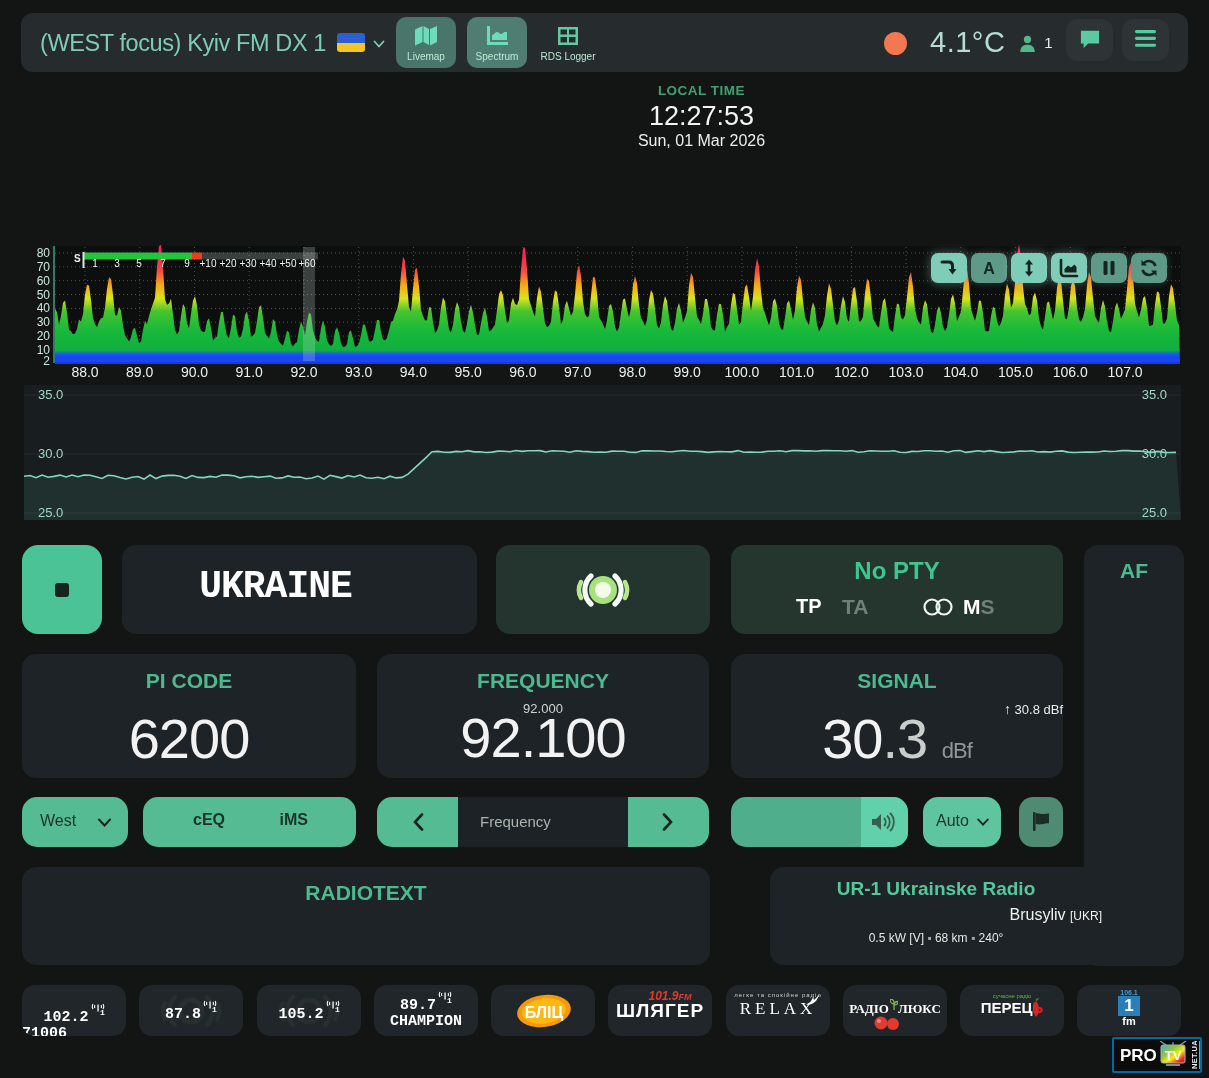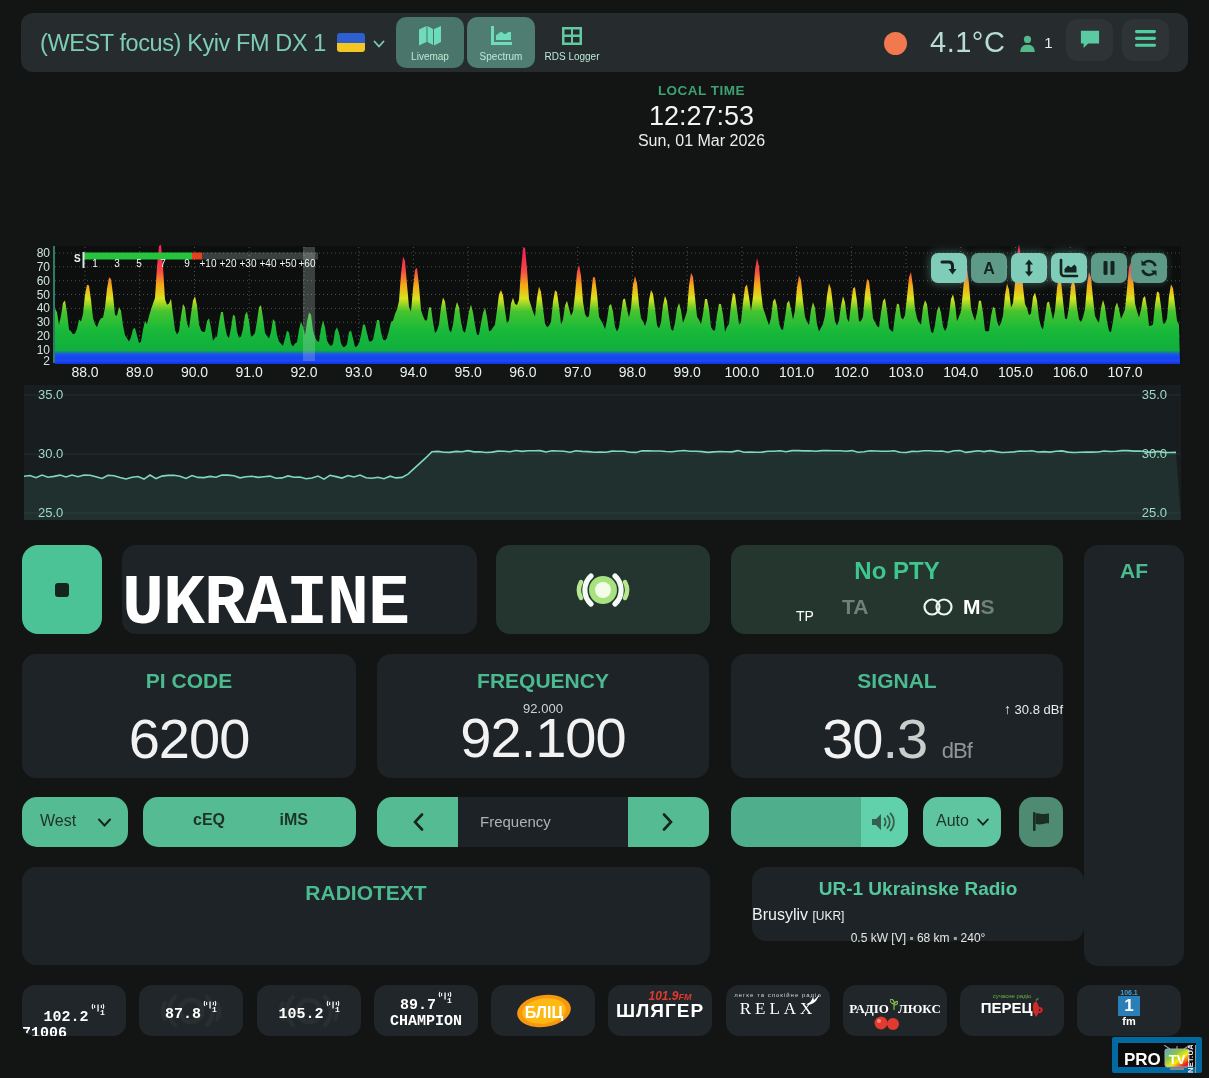--- a/index.html
+++ b/index.html
@@ -6,21 +6,21 @@
 html,body { width:1209px; height:1078px; background:#121514; overflow:hidden;
   font-family:"Liberation Sans", sans-serif; }
 
 #header { position:absolute; left:21px; top:13px; width:1167px; height:59px;
   background:#262b2e; border-radius:12px; }
 #title { position:absolute; left:19px; top:17px; color:#7ecdb2; font-size:23.5px; letter-spacing:-0.4px; }
 #flag { position:absolute; left:316px; top:20px; width:28px; height:19px; border-radius:3px;
   overflow:hidden; }
 #flag .t { height:10px; background:#2d5fd0; } #flag .b { height:9px; background:#f3c623; }
 #chev { position:absolute; left:352px; top:25px; width:12px; height:12px; }
-.hbtn { position:absolute; top:4px; width:68px; height:51px; border-radius:10px;
+.hbtn { position:absolute; top:4px; width:60px; height:51px; border-radius:10px;
   text-align:center; color:#b9e9d5; font-size:10px; }
 .hbtn svg { margin-top:7px; }
 .hbtn .lbl { margin-top:1px; }
 #btn-livemap { left:375px; background:#49756a; }
 #btn-spectrum { left:446px; background:#4f7d72; }
 #btn-rds { left:517px; background:transparent; }
 #wx-dot { position:absolute; left:863px; top:19px; width:23px; height:23px; border-radius:50%; background:#f2784f; }
 #temp { position:absolute; left:900px; top:13px; color:#b8dcd2; font-size:29px; font-weight:400; letter-spacing:0.5px;margin-left:9px;}
 #users { position:absolute; left:997px; top:21px; color:#e8efec; font-size:15px; }
 .sqbtn { position:absolute; top:6px; width:47px; height:42px; border-radius:12px; background:#2e3336; }
@@ -38,37 +38,37 @@
   justify-content:center; box-shadow:0 0 9px 2px rgba(160,235,215,.28); }
 .sbtn.bright { background:#7fccb9; } .sbtn.dim { background:#5d9a88; box-shadow:0 0 7px 1px rgba(160,235,215,.18);}
 
 #siggraph { position:absolute; left:0; top:0; }
 
 .panel { position:absolute; background:#1e2327; border-radius:14px; }
 .phead { color:#4cba8f; font-weight:bold; font-size:21px; text-align:center; }
 #p-play { left:22px; top:545px; width:80px; height:89px; background:#4cc397; border-radius:16px; }
 #p-play .sq { position:absolute; left:33px; top:38px; width:14px; height:14px; background:#14241e; border-radius:3px; }
 #p-ps { left:122px; top:545px; width:355px; height:89px; }
-#ps-name { position:absolute; width:100%; top:20px; color:#fff;
-  font-family:"Liberation Mono", monospace; font-size:70px; font-weight:bold; letter-spacing:-1px; padding-right:48px; }
+#ps-name { position:absolute; width:100%; text-align:center; top:20px; color:#fff;
+  font-family:"Liberation Mono", monospace; font-size:38px; font-weight:bold; letter-spacing:-1px; padding-right:48px; }
 #p-audio { left:496px; top:545px; width:214px; height:89px; background:#243530; }
 #p-pty { left:731px; top:545px; width:332px; height:89px; background:#24362e; }
 #pty-label { position:absolute; width:100%; top:12px; text-align:center; color:#3fc68f; font-size:24px; font-weight:bold; }
 #pty-flags { position:absolute; width:100%; top:50px; left:0; }
 #p-af { left:1084px; top:545px; width:100px; height:421px; }
 #p-af .phead { margin-top:14px; }
 #p-pi { left:22px; top:654px; width:334px; height:124px; }
 #p-freq { left:377px; top:654px; width:332px; height:124px; }
 #p-sig { left:731px; top:654px; width:332px; height:124px; }
 .bignum { color:#f2f2f2; font-size:56px; text-align:center; font-weight:400; letter-spacing:-1px; }
 
 .gpill { position:absolute; top:797px; height:50px; background:#54bb92; border-radius:15px; color:#1d332a; }
 
 #p-rt { left:22px; top:867px; width:688px; height:98px; }
-#p-tx { left:752px; top:867px; width:332px; height:74px; }
+#p-tx { left:770px; top:867px; width:332px; height:98px; }
 
 .preset { position:absolute; top:985px; width:104px; height:51px; background:#20262a; border-radius:13px;
   color:#fff; overflow:hidden; }
 .pfm { font-family:"Liberation Mono", monospace; font-weight:bold; font-size:15px; }
 </style>
 </head>
 <body>
 
 <div id="header">
   <div id="title">(WEST focus) Kyiv FM DX 1</div>
@@ -297,21 +297,21 @@
     <circle cx="32" cy="25" r="8" fill="#f2fce8"></circle>
     <path d="M20 11 A 19 19 0 0 0 20 39" stroke="#f4fbf4" stroke-width="5.2" fill="none" stroke-linecap="round"></path>
     <path d="M44 11 A 19 19 0 0 1 44 39" stroke="#f4fbf4" stroke-width="5.2" fill="none" stroke-linecap="round"></path>
     <path d="M10 17 A 17 17 0 0 0 10 33" stroke="#b8e88e" stroke-width="4.5" fill="none" stroke-linecap="round"></path>
     <path d="M54 17 A 17 17 0 0 1 54 33" stroke="#b8e88e" stroke-width="4.5" fill="none" stroke-linecap="round"></path>
   </svg>
 </div>
 <div class="panel" id="p-pty">
   <div id="pty-label">No PTY</div>
   <div id="pty-flags">
-    <span style="position:absolute;left:65px;top:13px;color:#fff;font-weight:normal;font-size:14px">TP</span>
+    <span style="position:absolute;left:65px;top:0;color:#fff;font-weight:bold;font-size:20px">TP</span>
     <span style="position:absolute;left:111px;top:0;color:#70807a;font-weight:bold;font-size:21px">TA</span>
     <svg width="30" height="18" viewBox="0 0 30 18" style="position:absolute;left:192px;top:3px">
         <circle cx="9" cy="9" r="7.5" stroke="#f0f4f2" stroke-width="2.2" fill="none"></circle>
         <circle cx="21" cy="9" r="7.5" stroke="#f0f4f2" stroke-width="2.2" fill="none"></circle>
       </svg>
     <span style="position:absolute;left:232px;top:0;color:#fff;font-weight:bold;font-size:21px">M<span style="color:#70807a">S</span></span>
   </div>
 </div>
 <div class="panel" id="p-af">
     <div class="phead">AF</div>
@@ -369,21 +369,21 @@
     <rect x="1" y="0" width="2.6" height="19" rx="1.1" fill="#1b2e26"></rect>
     <path d="M3.6 1.5 C7 0.5 9 2.5 12 2 C14 1.7 15.5 1.4 17 1.5 L17 11.5 C14 11 12.5 12 9.5 12.3 C7.5 12.5 5.5 12.3 3.6 11.8 Z" fill="#1b2e26"></path>
   </svg>
 </div>
 
 <div class="panel" id="p-rt">
     <div class="phead" style="margin-top:14px">RADIOTEXT</div>
   </div>
 <div class="panel" id="p-tx">
   <div style="color:#54c89c;font-weight:bold;font-size:19px;text-align:center;margin-top:11px">UR-1 Ukrainske Radio</div>
-  <div style="color:#f0f2f1;font-size:16px;text-align:left;margin-top:6px">Brusyliv <span style="font-size:12px">[UKR]</span></div>
+  <div style="color:#f0f2f1;font-size:16px;text-align:right;margin-top:6px">Brusyliv <span style="font-size:12px">[UKR]</span></div>
   <div style="color:#e4e8e6;font-size:12px;text-align:center;margin-top:7px">0.5 kW [V] <span style="color:#9aa">▪</span> 68 km <span style="color:#9aa">▪</span> 240°</div>
 </div>
 
 <div class="preset" style="left:22px">
     <div class="pfm" style="text-align:center;margin-top:18px">102.2<svg width="14" height="12" viewBox="0 0 14 12" style="vertical-align:6px;margin-left:2px">
         <path d="M2 1 Q0.5 3.5 2 6 M4 2 Q3 3.5 4 5 M12 1 Q13.5 3.5 12 6 M10 2 Q11 3.5 10 5" stroke="#fff" stroke-width="1.1" fill="none"></path>
         <rect x="6.4" y="1.5" width="1.3" height="7" fill="#fff"></rect>
         <text x="9" y="11.5" font-size="8" fill="#fff" font-family="Liberation Mono">1</text>
       </svg></div>
     <div class="pfm" style="text-align:left;margin-top:-1px">71006</div>
@@ -462,21 +462,21 @@
     </svg>
 </div>
 <div class="preset" style="left:1077px">
   <div style="width:26px;margin:4px auto 0;text-align:center">
     <div style="color:#3f9fd8;font-size:7px;font-weight:bold">106.1</div>
     <div style="width:22px;height:20px;background:#2b7fb8;margin:0 auto;color:#fff;font-size:17px;font-weight:bold;line-height:20px">1</div>
     <div style="color:#fff;font-size:11px;font-weight:bold;line-height:10px">fm</div>
   </div>
 </div>
 
-<div style="position:absolute;left:1112px;top:1037px;width:90px;height:36px;background:#0c0c0c;border:6px solid #0369a1;border-radius:2px">
+<div style="position:absolute;left:1112px;top:1037px;width:90px;height:36px;background:#0c0c0c;border:2px solid #0369a1;border-radius:2px">
   <span style="position:absolute;left:6px;top:7px;color:#fff;font-weight:bold;font-size:17px;font-family:'Liberation Sans'">PRO</span>
   <svg width="30" height="28" viewBox="0 0 30 28" style="position:absolute;left:44px;top:2px">
     <defs>
         <linearGradient id="tvg" x1="0" y1="0" x2="1" y2="1">
           <stop offset="0" stop-color="#4aa8d8"></stop>
           <stop offset="0.35" stop-color="#8dc63f"></stop>
           <stop offset="0.6" stop-color="#f7ec13"></stop>
           <stop offset="0.85" stop-color="#ed1c24"></stop>
         </linearGradient>
       </defs>

